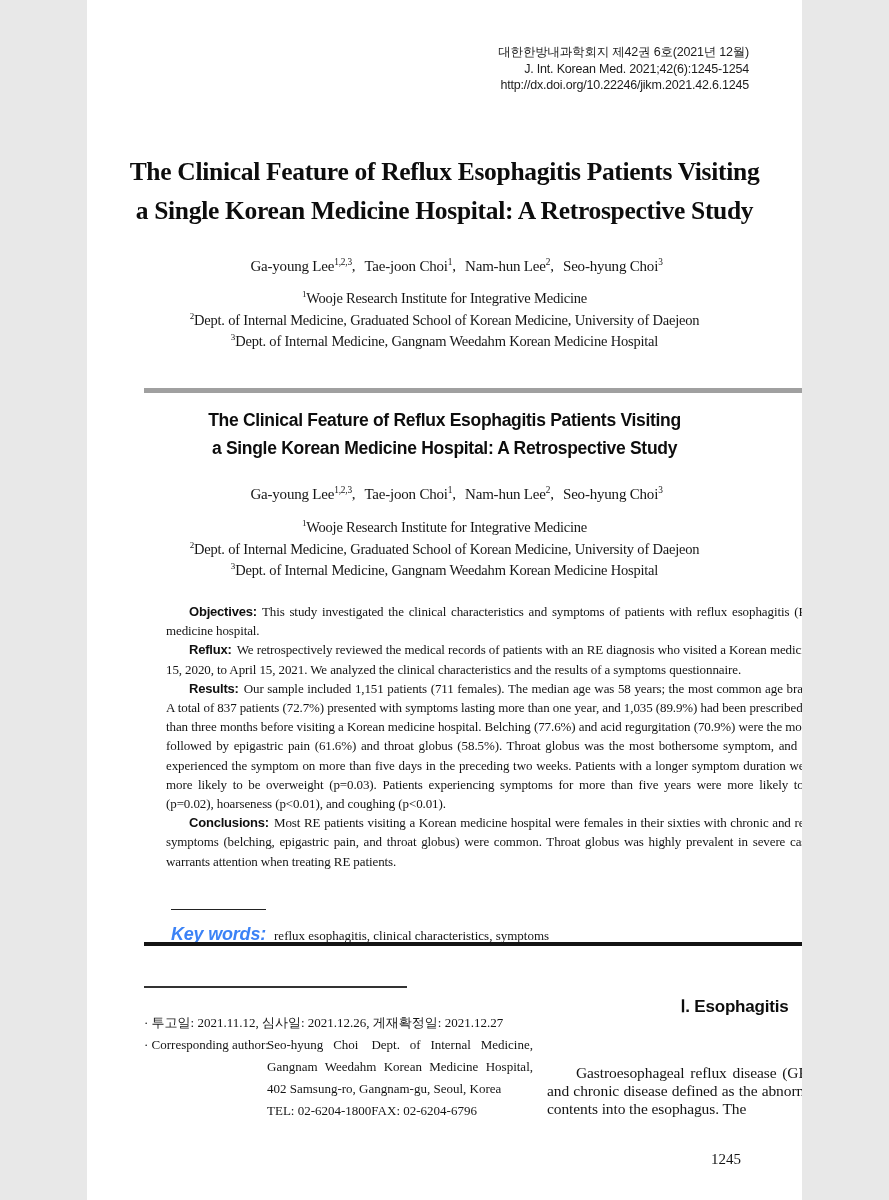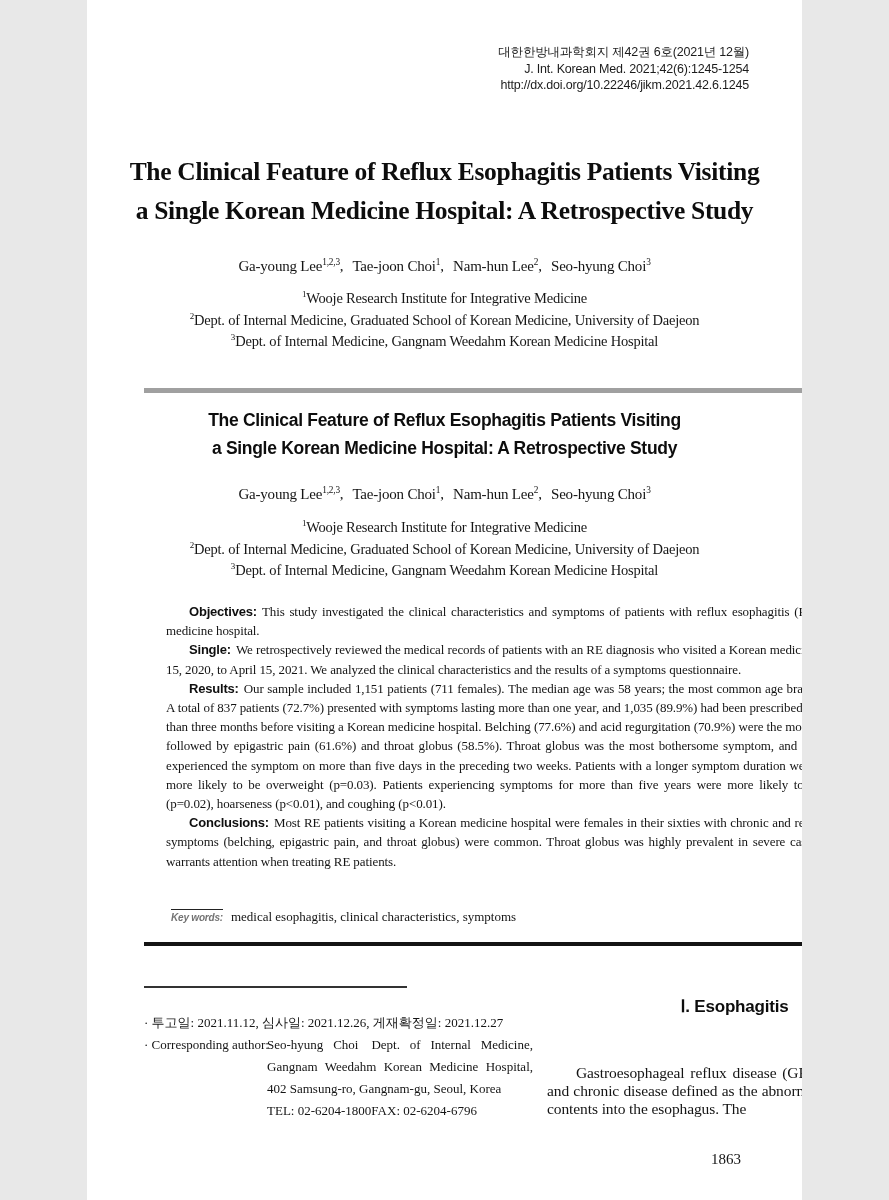--- a/index.html
+++ b/index.html
@@ -31,21 +31,21 @@
     font-family: "Liberation Serif", serif;
     font-weight: 700; font-size: 25.5px; line-height: 39px;
     letter-spacing: -0.3px; color: #0d0d0d;
   }
 
   
   .authors-line {
     position: absolute; left: 0; width: 100%;
     text-align: center;
     font-family: "Liberation Serif", serif;
-    font-size: 15px; color: #141414; letter-spacing: -0.2px;
+    font-size: 15px; color: #141414; letter-spacing: -0.2px; padding-left: 12px;
   }
   .authors-top { top: 258px; }
   .authors-box { top: 486px; }
   .authors-line .sep { margin-right: 0.38em; }
 
   
   .affiliations {
     position: absolute; left: 0; width: 100%;
     text-align: center;
     font-family: Liberation Serif, serif;
@@ -97,23 +97,23 @@
     margin-right: 5px; color: #0f0f0f;
   }
 
   
   .keywords-row {
     position: absolute; top: 909px; left: 84px;
     font-size: 13px; color: #141414;
   }
   .keywords-label {
     font-family: "Liberation Sans", sans-serif;
-    font-weight: 700; font-style: italic; font-size: 10px;
-    border-top: 1.5px solid #222; padding-top: 2px;
-    letter-spacing: -0.2px; margin-right: 8px; color: #737373;
+    font-weight: 700; font-style: italic; font-size: 18px;
+    border-top: 1.5px solid #222; padding-top: 14px;
+    letter-spacing: -0.2px; margin-right: 8px; color: #3b82f6;
     display: inline-block;
   }
 
   
   .footnote-column {
     position: absolute; top: 986px; left: 57px; width: 389px;
     font-family: "Liberation Serif", serif;
     font-size: 13px; line-height: 22px; color: #141414;
   }
   .footnote-rule { width: 263px; height: 0; border-top: 2px solid #333; margin: 0 0 7px 0; }
@@ -192,27 +192,27 @@
   </div>
 
   <div class="affiliations affil-box">
     <div class="affil-line"><sup>1</sup><span>Wooje Research Institute for Integrative Medicine</span></div>
     <div class="affil-line"><sup>2</sup><span>Dept. of Internal Medicine, Graduated School of Korean Medicine, University of Daejeon</span></div>
     <div class="affil-line"><sup>3</sup><span>Dept. of Internal Medicine, Gangnam Weedahm Korean Medicine Hospital</span></div>
   </div>
 
   <div class="abstract">
     <p><span class="sec-label">Objectives:</span><span>This study investigated the clinical characteristics and symptoms of patients with reflux esophagitis (RE) visiting a Korean medicine hospital.</span></p>
-    <p><span class="sec-label">Single:</span><span>We retrospectively reviewed the medical records of patients with an RE diagnosis who visited a Korean medicine hospital from June 15, 2020, to April 15, 2021. We analyzed the clinical characteristics and the results of a symptoms questionnaire.</span></p>
+    <p><span class="sec-label">Reflux:</span><span>We retrospectively reviewed the medical records of patients with an RE diagnosis who visited a Korean medicine hospital from June 15, 2020, to April 15, 2021. We analyzed the clinical characteristics and the results of a symptoms questionnaire.</span></p>
     <p><span class="sec-label">Results:</span><span>Our sample included 1,151 patients (711 females). The median age was 58 years; the most common age bracket was 60-69 years. A total of 837 patients (72.7%) presented with symptoms lasting more than one year, and 1,035 (89.9%) had been prescribed medications for more than three months before visiting a Korean medicine hospital. Belching (77.6%) and acid regurgitation (70.9%) were the most frequent symptoms, followed by epigastric pain (61.6%) and throat globus (58.5%). Throat globus was the most bothersome symptom, and 72.4% of the patients experienced the symptom on more than five days in the preceding two weeks. Patients with a longer symptom duration were older (p&lt;0.01) and more likely to be overweight (p=0.03). Patients experiencing symptoms for more than five years were more likely to report throat globus (p=0.02), hoarseness (p&lt;0.01), and coughing (p&lt;0.01).</span></p>
     <p><span class="sec-label">Conclusions:</span><span>Most RE patients visiting a Korean medicine hospital were females in their sixties with chronic and refractory RE. Atypical symptoms (belching, epigastric pain, and throat globus) were common. Throat globus was highly prevalent in severe cases, suggesting that it warrants attention when treating RE patients.</span></p>
   </div>
 
   <div class="keywords-row">
-    <span class="keywords-label">Key words:</span><span>medical esophagitis, clinical characteristics, symptoms</span>
+    <span class="keywords-label">Key words:</span><span>reflux esophagitis, clinical characteristics, symptoms</span>
   </div>
 
   <div class="divider-black" style="background: rgb(20, 20, 20);"></div>
 
   <div class="footnote-column">
     <div class="footnote-rule"></div>
     <div class="fn-dates">· 투고일: 2021.11.12, 심사일: 2021.12.26, 게재확정일: 2021.12.27</div>
     <div class="fn-corr">
       <span class="fn-label">· Corresponding author:</span>
       <span class="fn-name">Seo-hyung Choi</span><span>Dept. of Internal Medicine, Gangnam Weedahm Korean Medicine Hospital, 402 Samsung-ro, Gangnam-gu, Seoul, Korea</span>
@@ -220,15 +220,15 @@
         <span class="tel">TEL: 02-6204-1800</span><span>FAX: 02-6204-6796</span>
       </div>
     </div>
   </div>
 
   <div class="introduction-column">
     <h2 class="introduction-heading">Ⅰ. Esophagitis</h2>
     <p class="introduction-paragraph">Gastroesophageal reflux disease (GERD) is a common and chronic disease defined as the abnormal reflux of gastric contents into the esophagus. The</p>
   </div>
 
-  <div class="page-number">1863</div>
+  <div class="page-number">1245</div>
 
 </div>
 
 </body></html>

